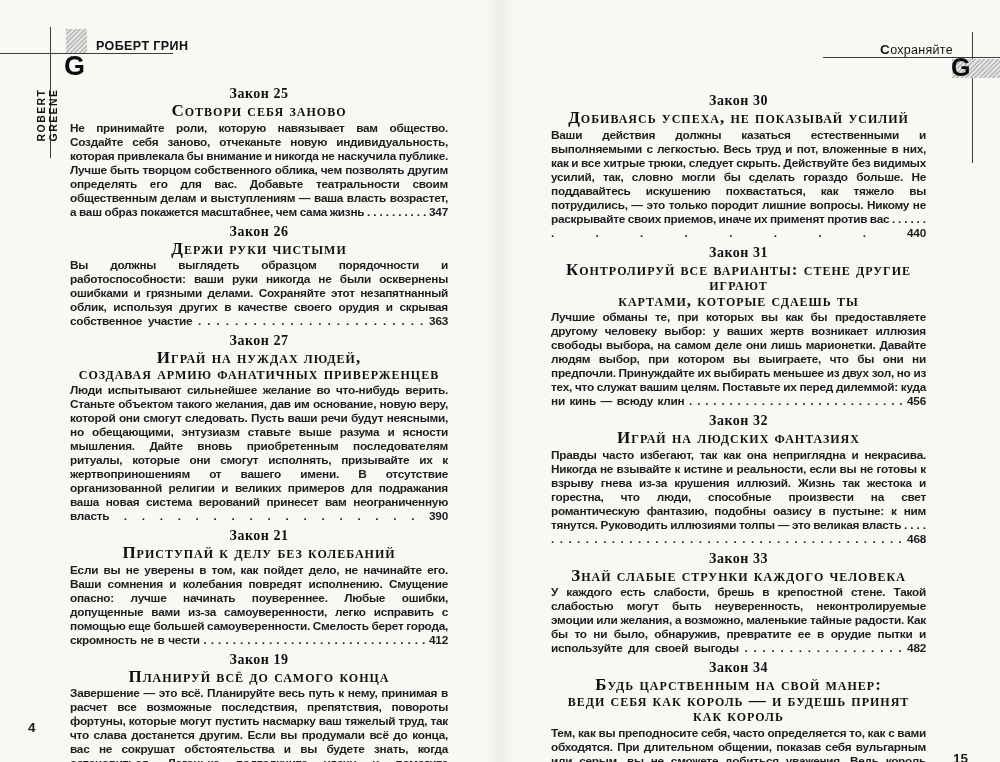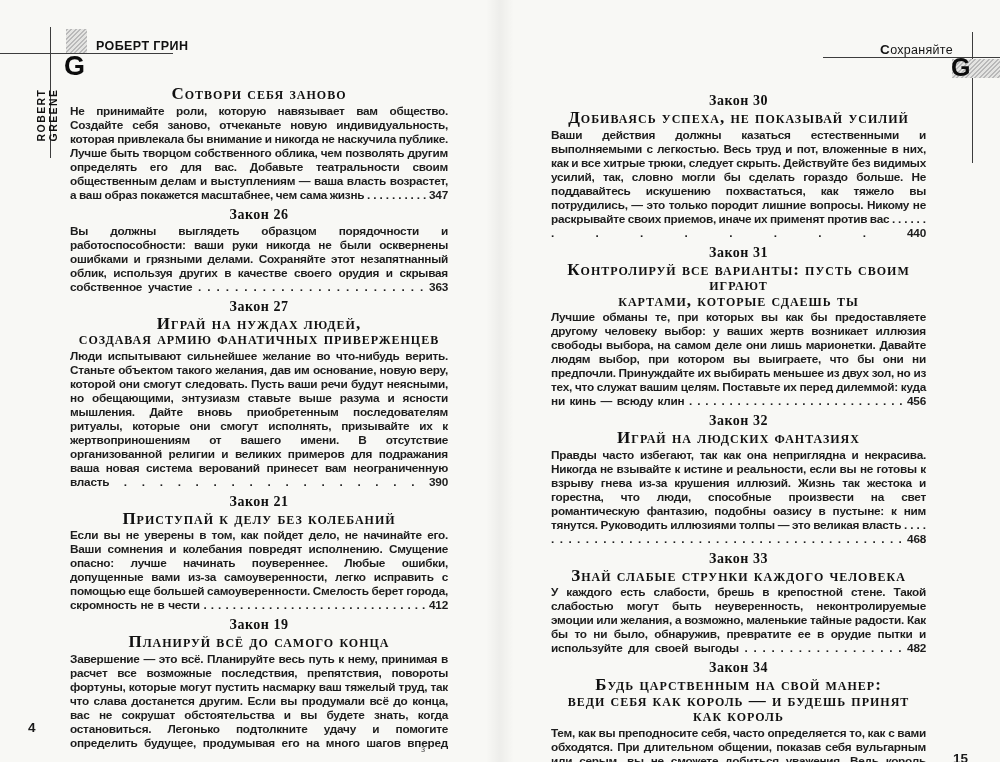--- a/index.html
+++ b/index.html
@@ -92,26 +92,28 @@
   <div class="author-vert">ROBERT GREENE</div>
 
   <div class="hrule r-hrule"></div>
   <div class="vrule r-vrule"></div>
   <div class="hatch r-hatch"></div>
   <div class="glogo r-glogo">G</div>
   <div class="section-title">Сохраняйте</div>
 
   <main class="col col-left" id="laws-left">
   <section class="law">
+    <h3 class="law-num">Закон 25</h3>
     <h4 class="law-title">Сотвори себя заново</h4>
     <p class="law-text"><span>Не принимайте роли, которую навязывает вам общество. Создайте себя заново, отчеканьте новую индивидуальность, которая привлекала бы внимание и никогда не наскучила публике. Лучше быть творцом собственного облика, чем позволять другим определять его для вас. Добавьте театральности своим общественным делам и выступлениям — ваша власть возрастет, а ваш образ покажется масштабнее, чем сама жизнь</span> <span class="leader">. . . . . . . . . .</span><span>&nbsp;347</span></p>
   </section>
 
   <section class="law">
     <h3 class="law-num">Закон 26</h3>
+    <h4 class="law-title">Держи руки чистыми</h4>
     <p class="law-text"><span>Вы должны выглядеть образцом порядочности и работоспособности: ваши руки никогда не были осквернены ошибками и грязными делами. Сохраняйте этот незапятнанный облик, используя других в качестве своего орудия и скрывая собственное участие</span> <span class="leader">. . . . . . . . . . . . . . . . . . . . . . . . .</span><span>&nbsp;363</span></p>
   </section>
 
   <section class="law">
     <h3 class="law-num">Закон 27</h3>
     <h4 class="law-title">Играй на нуждах людей,
 создавая армию фанатичных приверженцев</h4>
     <p class="law-text"><span>Люди испытывают сильнейшее желание во что-нибудь верить. Станьте объектом такого желания, дав им основание, новую веру, которой они смогут следовать. Пусть ваши речи будут неясными, но обещающими, энтузиазм ставьте выше разума и ясности мышления. Дайте вновь приобретенным последователям ритуалы, которые они смогут исполнять, призывайте их к жертвоприношениям от вашего имени. В отсутствие организованной религии и великих примеров для подражания ваша новая система верований принесет вам неограниченную власть</span> <span class="leader">. . . . . . . . . . . . . . . . .</span><span>&nbsp;390</span></p>
   </section>
 
@@ -129,21 +131,21 @@
 </main>
   <main class="col col-right" id="laws-right">
   <section class="law">
     <h3 class="law-num">Закон 30</h3>
     <h4 class="law-title">Добиваясь успеха, не показывай усилий</h4>
     <p class="law-text"><span>Ваши действия должны казаться естественными и выполняемыми с легкостью. Весь труд и пот, вложенные в них, как и все хитрые трюки, следует скрыть. Действуйте без видимых усилий, так, словно могли бы сделать гораздо больше. Не поддавайтесь искушению похвастаться, как тяжело вы потрудились, — это только породит лишние вопросы. Никому не раскрывайте своих приемов, иначе их применят против вас</span> <span class="leader">. . . . . . . . . . . . . .</span><span>&nbsp;440</span></p>
   </section>
 
   <section class="law">
     <h3 class="law-num">Закон 31</h3>
-    <h4 class="law-title">Контролируй все варианты: пусть своим играют
+    <h4 class="law-title">Контролируй все варианты: стене другие играют
 картами, которые сдаешь ты</h4>
     <p class="law-text"><span>Лучшие обманы те, при которых вы как бы предоставляете другому человеку выбор: у ваших жертв возникает иллюзия свободы выбора, на самом деле они лишь марионетки. Давайте людям выбор, при котором вы выиграете, что бы они ни предпочли. Принуждайте их выбирать меньшее из двух зол, но из тех, что служат вашим целям. Поставьте их перед дилеммой: куда ни кинь — всюду клин</span> <span class="leader">. . . . . . . . . . . . . . . . . . . . . . . . . . .</span><span>&nbsp;456</span></p>
   </section>
 
   <section class="law">
     <h3 class="law-num">Закон 32</h3>
     <h4 class="law-title">Играй на людских фантазиях</h4>
     <p class="law-text"><span>Правды часто избегают, так как она неприглядна и некрасива. Никогда не взывайте к истине и реальности, если вы не готовы к взрыву гнева из-за крушения иллюзий. Жизнь так жестока и горестна, что люди, способные произвести на свет романтическую фантазию, подобны оазису в пустыне: к ним тянутся. Руководить иллюзиями толпы — это великая власть</span> <span class="leader">. . . . . . . . . . . . . . . . . . . . . . . . . . . . . . . . . . . . . . . . . . . . .</span><span>&nbsp;468</span></p>
   </section>
 

